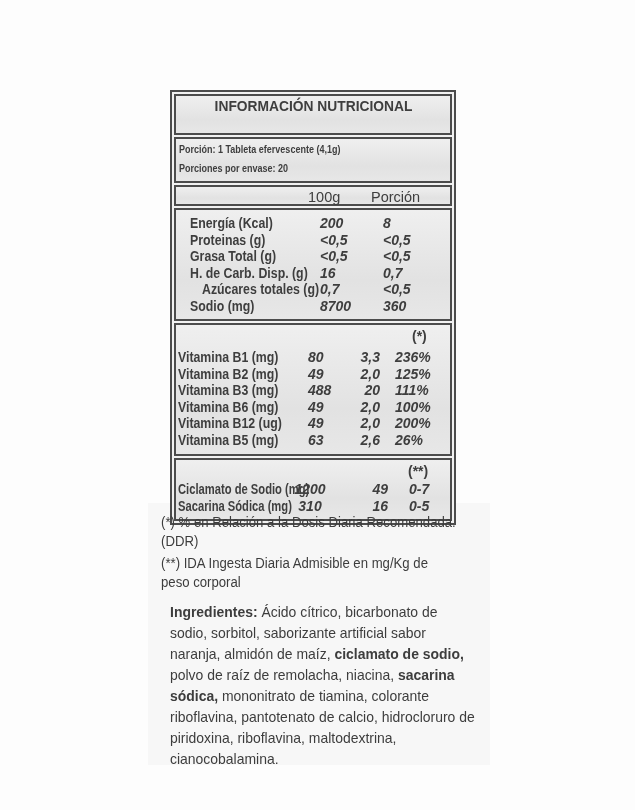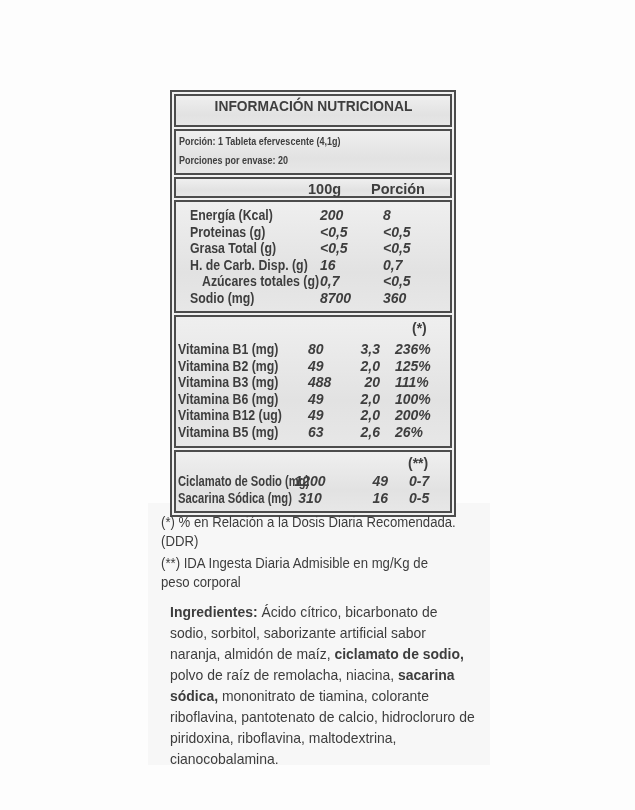--- a/index.html
+++ b/index.html
@@ -6,25 +6,25 @@
   .page{position:relative;width:635px;height:810px;background:#fdfdfd;overflow:hidden;
         font-family:"Liberation Sans",sans-serif;}
   .soft-bg{position:absolute;left:148px;top:503px;width:342px;height:262px;background:#f7f7f7;}
 
   
   .panel{position:absolute;left:170px;top:90px;width:286px;box-sizing:border-box;
          border:2px solid #4c4c4c;background:#f1f1f1;padding:2px;color:#3e3e3e;}
   .sec{box-sizing:border-box;border:2px solid #4c4c4c;margin-bottom:2px;
        background:linear-gradient(180deg,#efefef 0%,#e2e2e2 65%,#e7e7e7 100%);}
   .sec:last-child{margin-bottom:0;}
-  .sec-title{text-align:center;font-weight:700;font-size:15px;line-height:18px;padding:1px 0 10px;}
+  .sec-title{text-align:center;font-weight:700;font-size:15px;line-height:18px;padding:1px 0 18px;}
   .title-txt{display:inline-block;transform:scaleX(0.92);transform-origin:50% 50%;white-space:nowrap;}
   .sec-serving{padding:2px 0 3px 3px;font-size:10px;font-weight:700;}
   .serv-line{transform:scaleX(0.9);transform-origin:0 50%;white-space:nowrap;line-height:18.5px;}
-  .sec-cols{position:relative;height:21px;font-weight:700;font-size:14.5px;}
+  .sec-cols{position:relative;height:21px;font-weight:400;font-size:14.5px;}
   .sec-cols span{position:absolute;top:0;line-height:21px;}
   .sec-main{padding:5px 12px 5px;}
   .sec-vits{padding:3px 0 6px;}
   .sec-sweet{padding:3px 0 5px;}
   .row{position:relative;height:16.5px;line-height:16.5px;font-size:14px;font-weight:700;
        padding-left:2px;white-space:nowrap;}
   .row.indent{padding-left:14px;}
   .lbl{display:inline-block;transform:scaleX(0.88);transform-origin:0 50%;}
   .lbl.xc{transform:scaleX(0.8);}
   .v{position:absolute;top:0;font-style:italic;}

